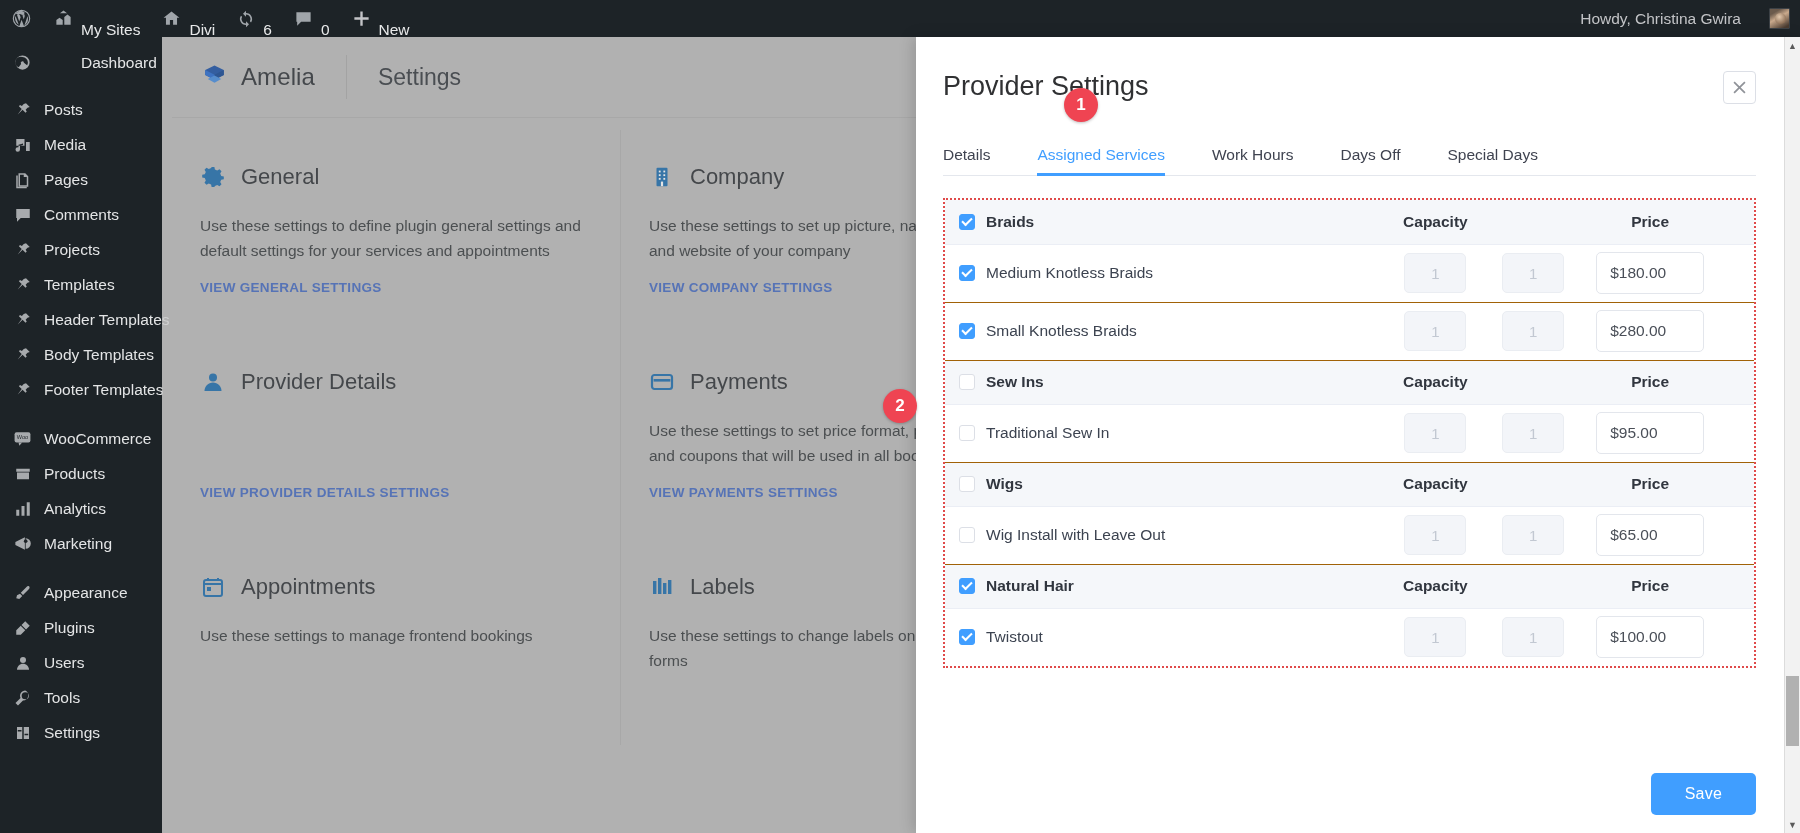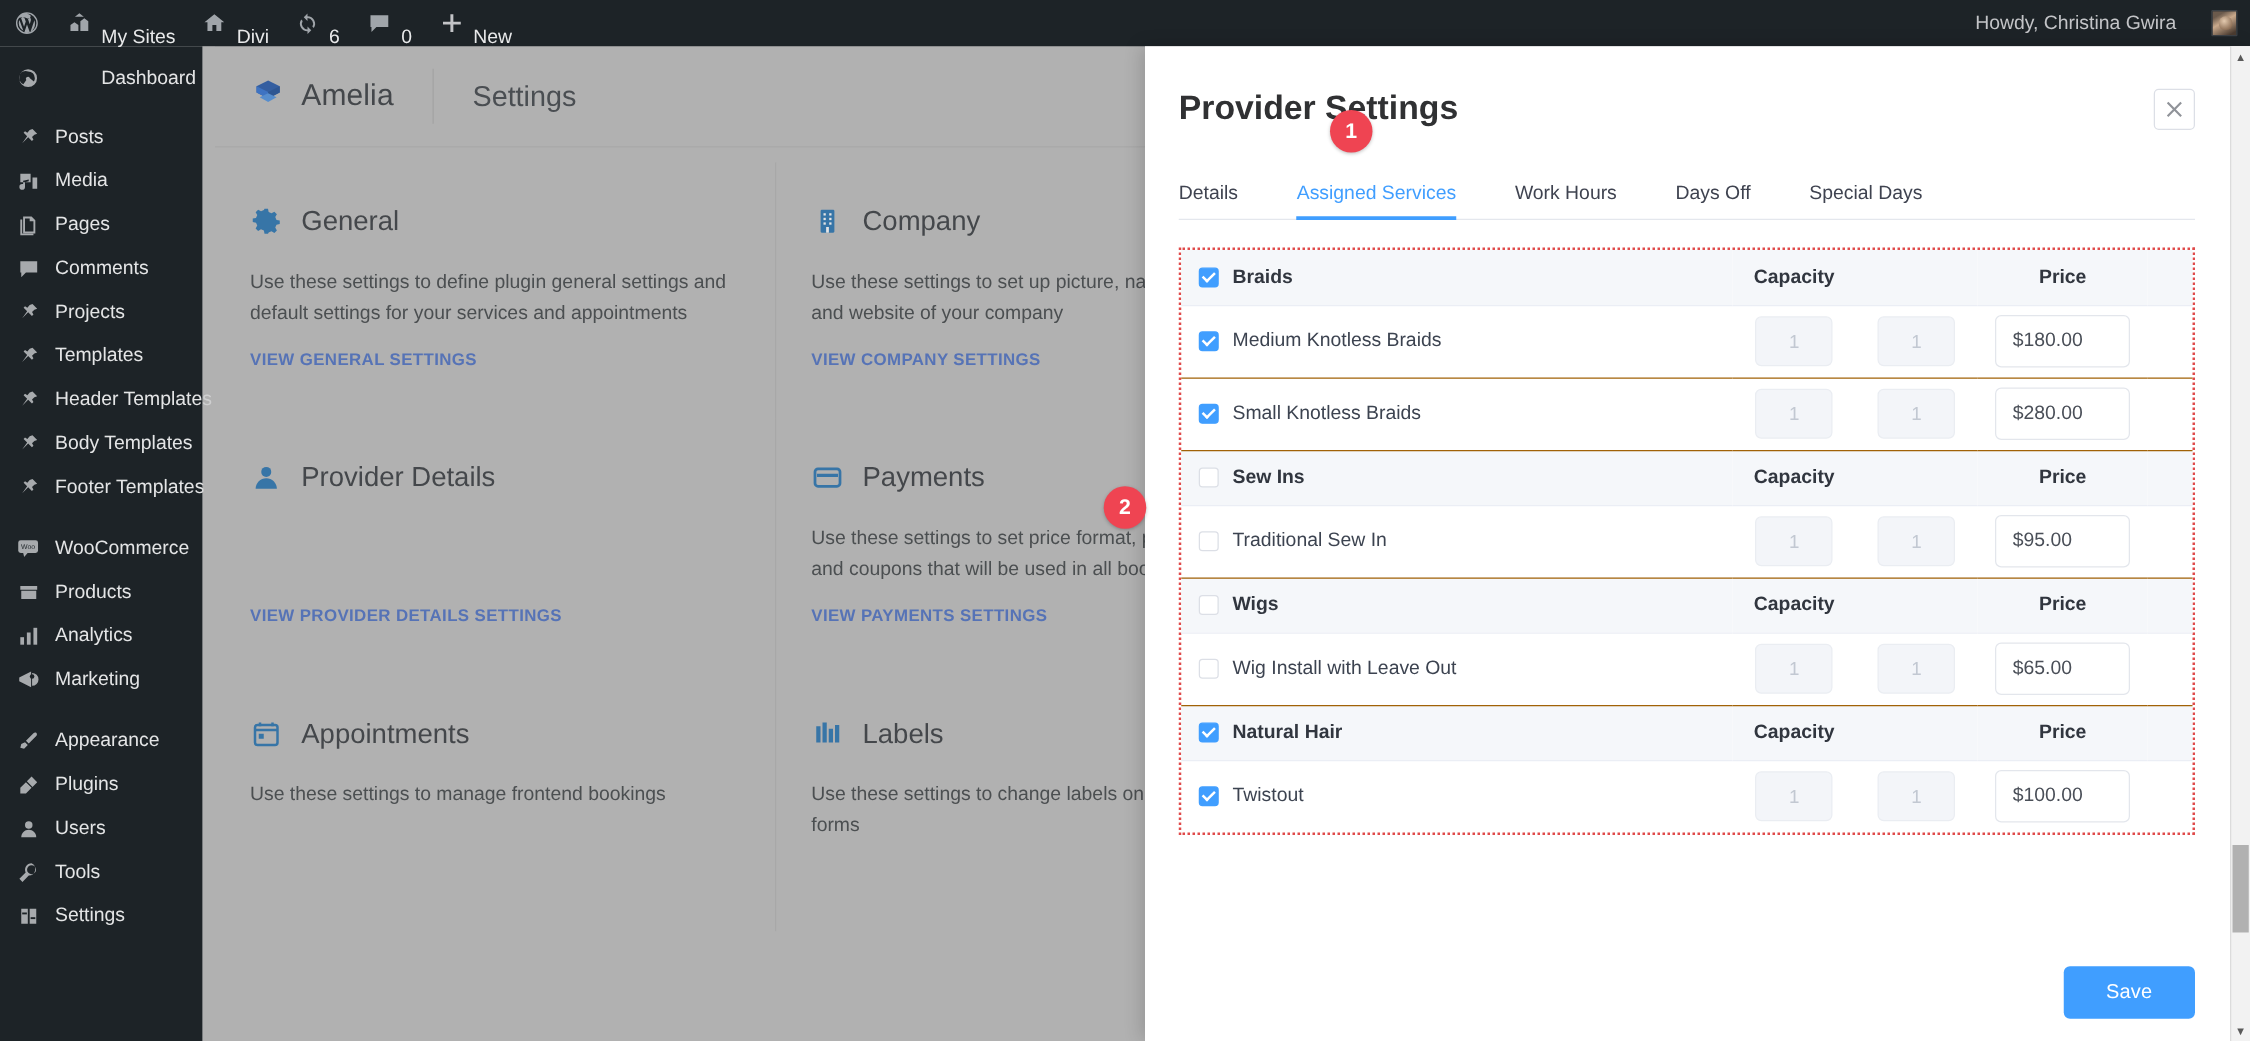--- a/index.html
+++ b/index.html
@@ -130,21 +130,21 @@
     flex: 1 1 auto;
     padding: 0 0 0 0;
     overflow: hidden;
   }
 
   .drawer-titlebar {
     display: flex; align-items: flex-start;
     padding: 34px 44px 0 27px;
   }
   .drawer-title {
-    font-size: 27px; color: #303133; font-weight: 700;
+    font-size: 27px; color: #303133; font-weight: 400;
   }
   .close-btn {
     margin-left: auto; width: 33px; height: 33px;
     border: 1px solid #dcdfe6; border-radius: 4px;
     background: #fff; color: #909399;
     display: flex; align-items: center; justify-content: center;
     font-size: 16px; line-height: 1;
   }
 
   .tabs-row {

